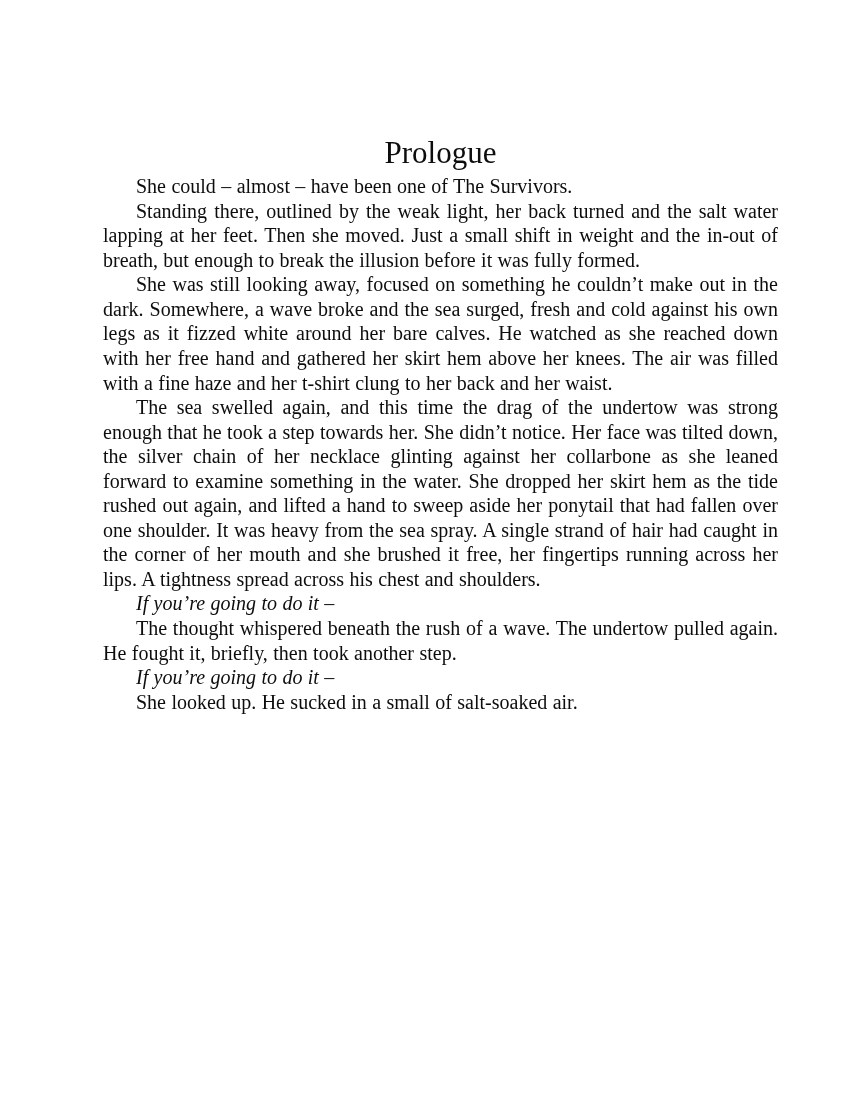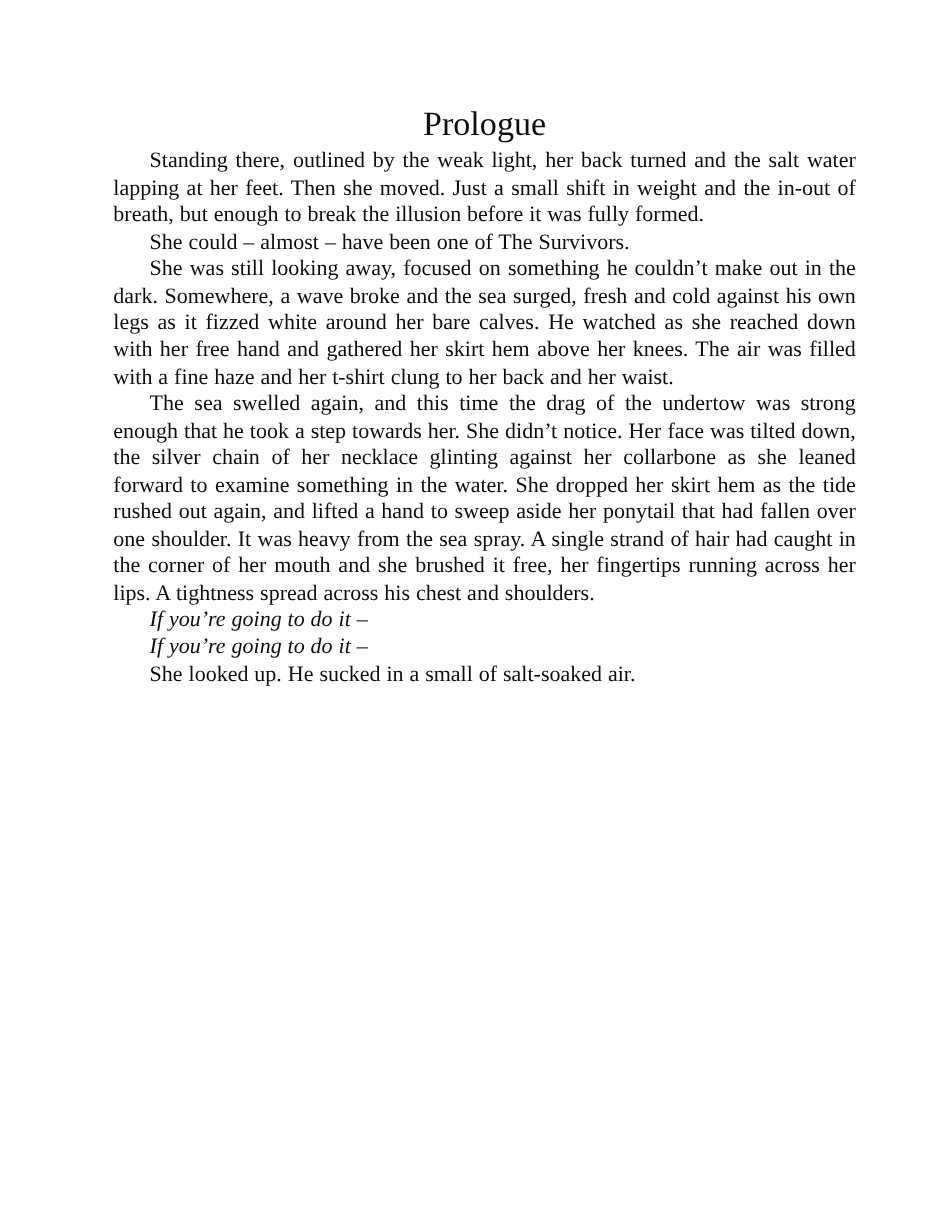--- a/index.html
+++ b/index.html
@@ -11,20 +11,21 @@
     position: relative;
     width: 860px;
     height: 1116px;
     background: #ffffff;
     overflow: hidden;
     font-family: "Liberation Serif", "DejaVu Serif", serif;
     color: #0d0d0d;
   }
   .content {
     padding: 94px 82px 0 103px; 
+    margin-top: 40px;
   }
   .chapter-title {
     font-size: 31px;
     font-weight: normal;
     line-height: 1.2;
     text-align: center;
     margin: 0 0 3px 0;
     color: #0d0d0d;
   }
   .body-text p {
@@ -43,22 +44,23 @@
     font-style: italic;
   }
 </style>
 </head>
 <body>
 
 <main class="page">
   <div class="content">
     <h1 class="chapter-title">Prologue</h1>
     <div class="body-text">
+      <p>She could – almost – have been one of The Survivors.</p>
       <p>Standing there, outlined by the weak light, her back turned and the salt water lapping at her feet. Then she moved. Just a small shift in weight and the in-out of breath, but enough to break the illusion before it was fully formed.</p>
-      <p>She could – almost – have been one of The Survivors.</p>
       <p>She was still looking away, focused on something he couldn’t make out in the dark. Somewhere, a wave broke and the sea surged, fresh and cold against his own legs as it fizzed white around her bare calves. He watched as she reached down with her free hand and gathered her skirt hem above her knees. The air was filled with a fine haze and her t-shirt clung to her back and her waist.</p>
       <p>The sea swelled again, and this time the drag of the undertow was strong enough that he took a step towards her. She didn’t notice. Her face was tilted down, the silver chain of her necklace glinting against her collarbone as she leaned forward to examine something in the water. She dropped her skirt hem as the tide rushed out again, and lifted a hand to sweep aside her ponytail that had fallen over one shoulder. It was heavy from the sea spray. A single strand of hair had caught in the corner of her mouth and she brushed it free, her fingertips running across her lips. A tightness spread across his chest and shoulders.</p>
       <p class="em">If you’re going to do it –</p>
+      <p>The thought whispered beneath the rush of a wave. The undertow pulled again. He fought it, briefly, then took another step.</p>
       <p class="em">If you’re going to do it –</p>
       <p>She looked up. He sucked in a small of salt-soaked air.</p>
     </div>
   </div>
 </main>
 
 </body></html>

